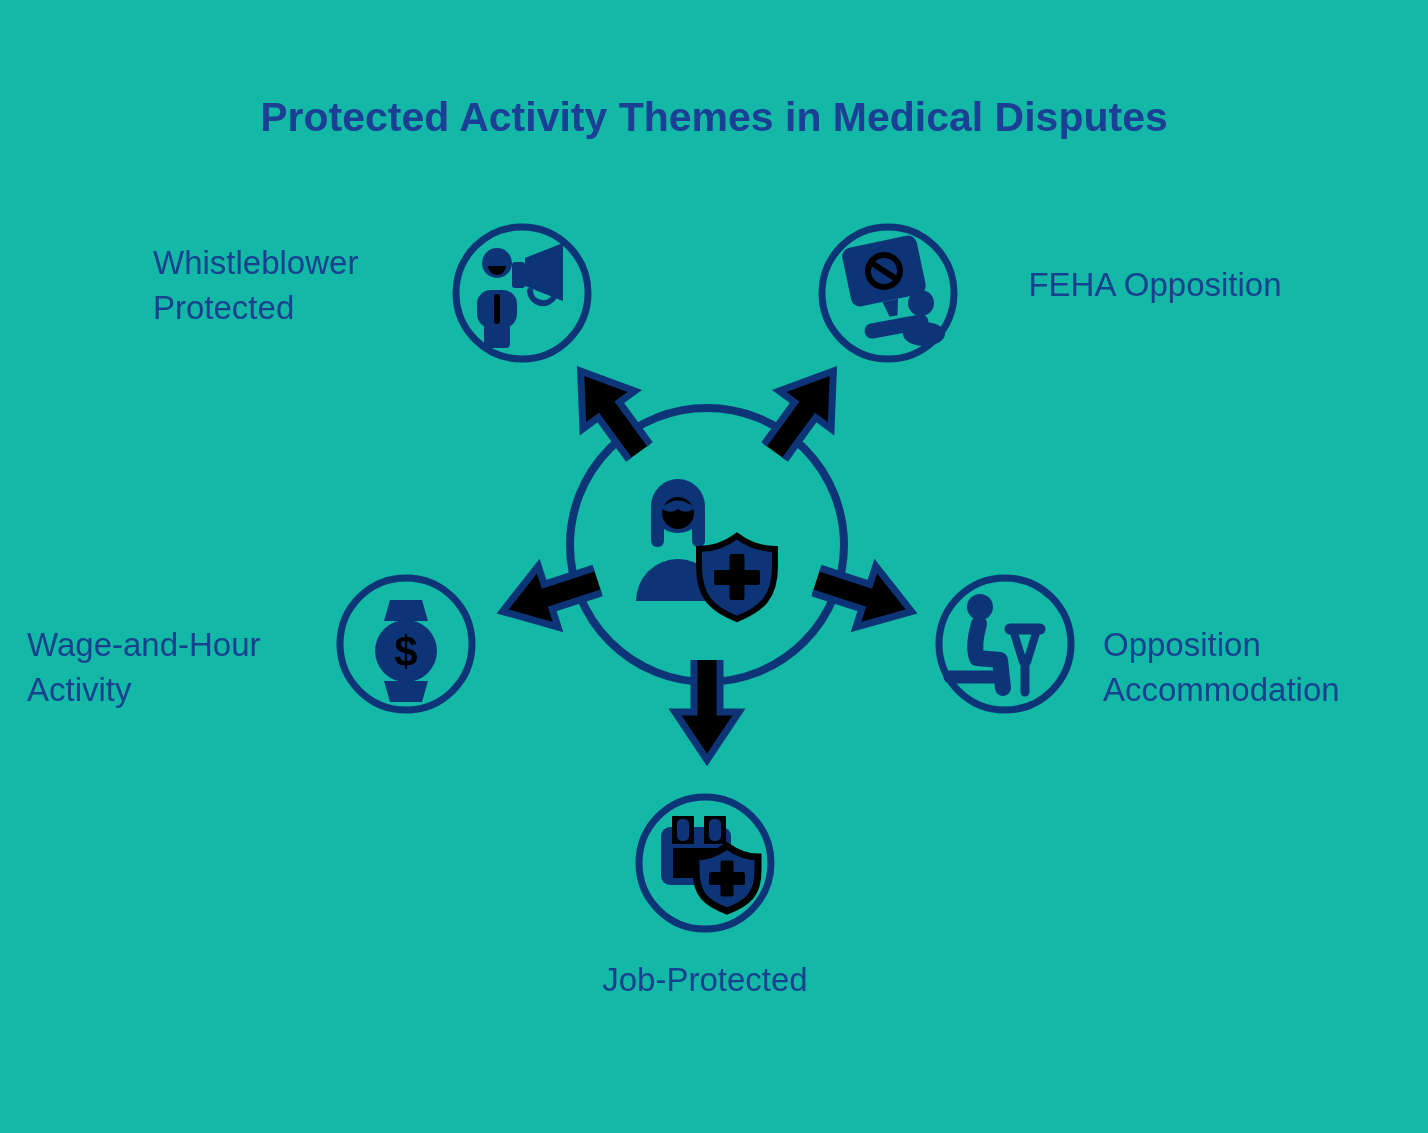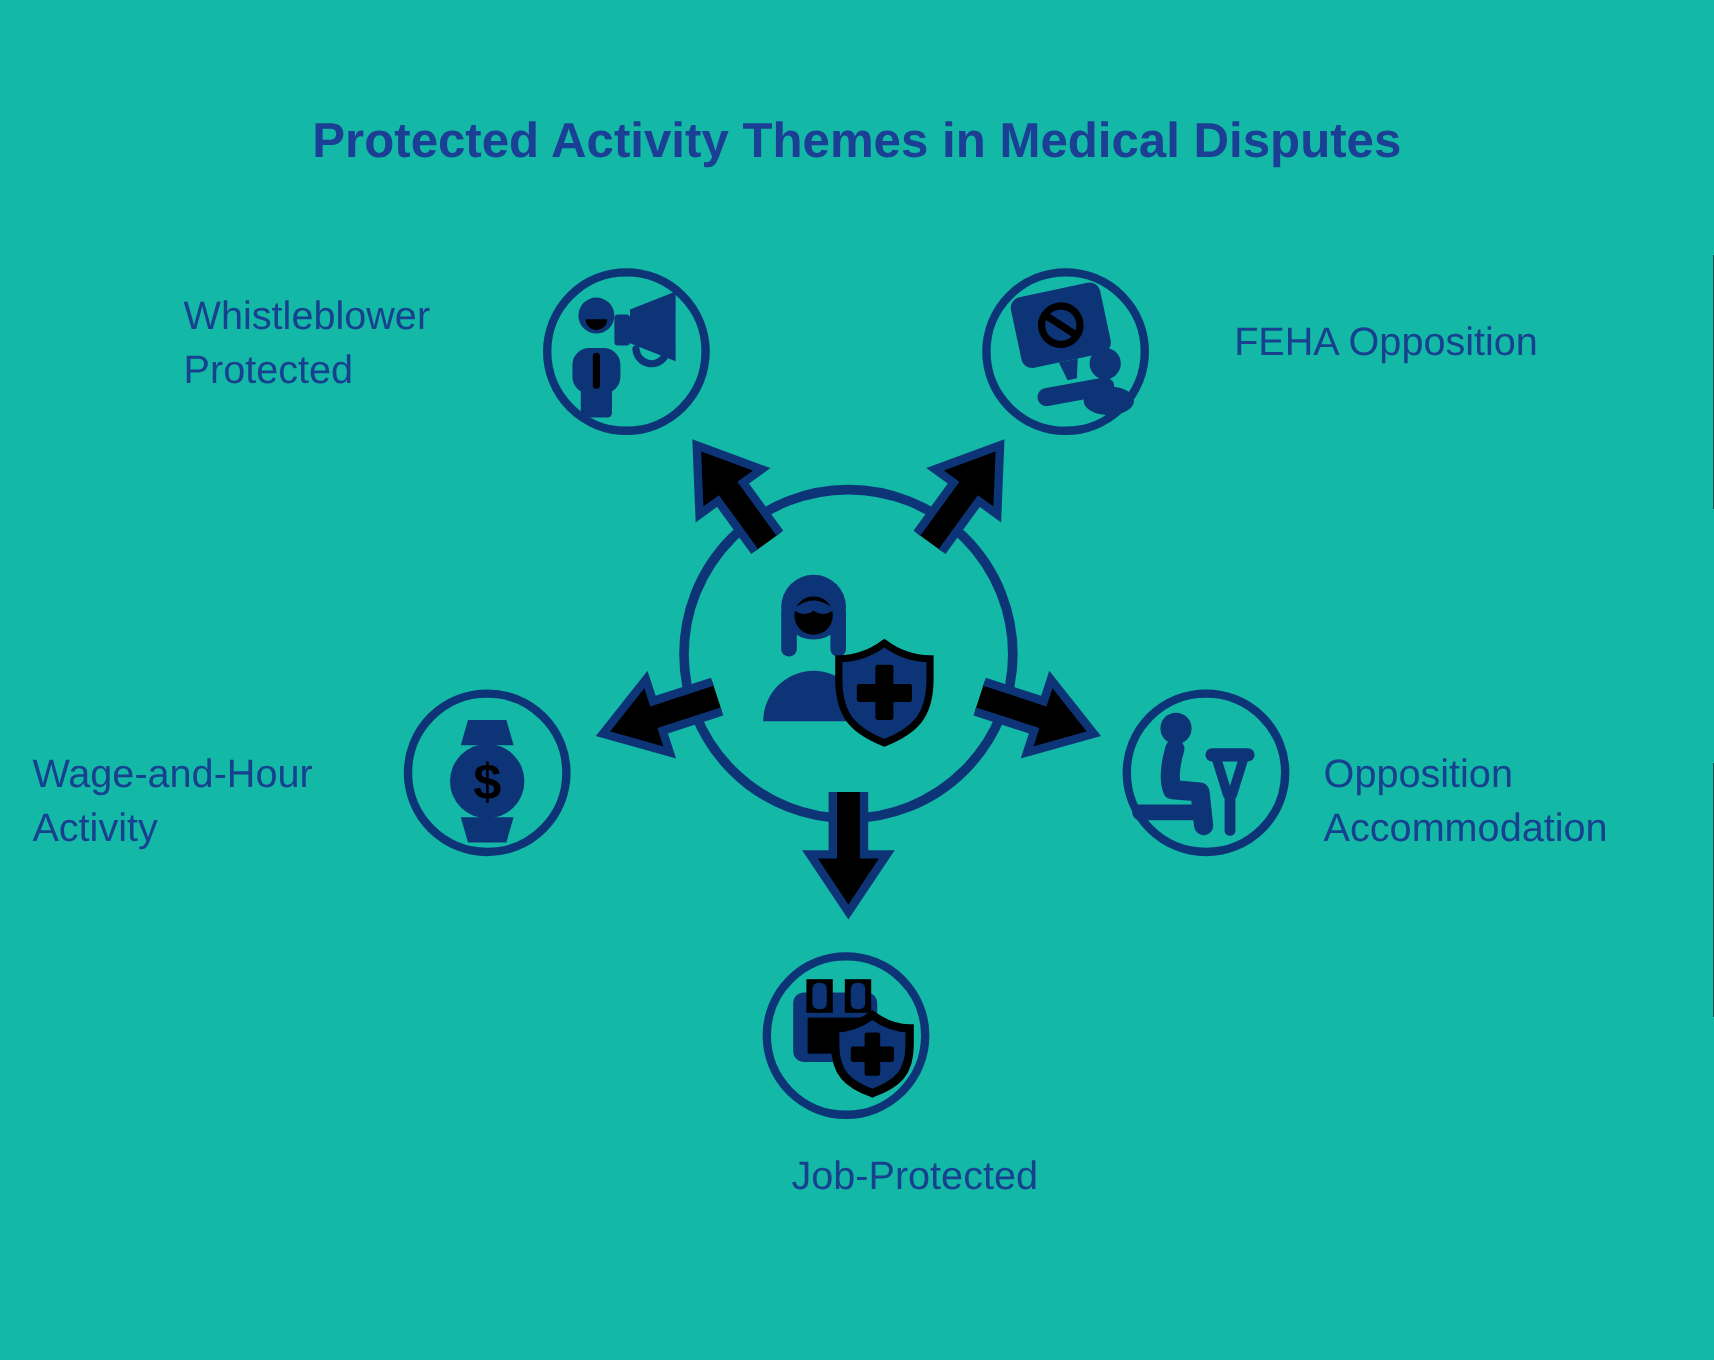--- a/index.html
+++ b/index.html
@@ -6,21 +6,21 @@
   .canvas{position:relative;width:1428px;height:1133px;background:#14b8a6;overflow:hidden;
           font-family:"Liberation Sans",sans-serif;}
   .title{position:absolute;left:0;top:94px;width:1428px;text-align:center;
          font-size:41px;font-weight:bold;letter-spacing:0px;color:#1b3f94;}
   .lbl{position:absolute;font-size:33px;font-weight:500;line-height:45px;color:#17418f;}
   .lbl span{display:block;}
   .lbl-whistleblower{left:153px;top:240px;width:280px;}
   .lbl-feha{left:985px;top:262px;width:340px;text-align:center;}
   .lbl-wage{left:27px;top:622px;width:280px;text-align:left;}
   .lbl-disability{left:1103px;top:622px;width:320px;text-align:left;}
-  .lbl-job{left:545px;top:957px;width:320px;text-align:right;line-height:46px;}
+  .lbl-job{left:545px;top:957px;width:320px;text-align:center;line-height:46px;}
   svg{position:absolute;left:0;top:0;}
   .oc8{fill:none;stroke:#0e3478;stroke-width:8px;}
   .oc7{fill:none;stroke:#0e3478;stroke-width:7px;}
   .fb{fill:#0e3478;}
   .kb{fill:#000000;}
   .arrow{fill:#000000;stroke:#0e3478;stroke-width:7px;stroke-linejoin:miter;}
   .bs{stroke:#0e3478;fill:none;stroke-linecap:round;stroke-linejoin:round;}
   .ks{stroke:#000000;fill:none;stroke-linecap:round;}
   .dollar{font-family:"Liberation Sans",sans-serif;font-size:42px;font-weight:bold;
           fill:#000;text-anchor:middle;}

